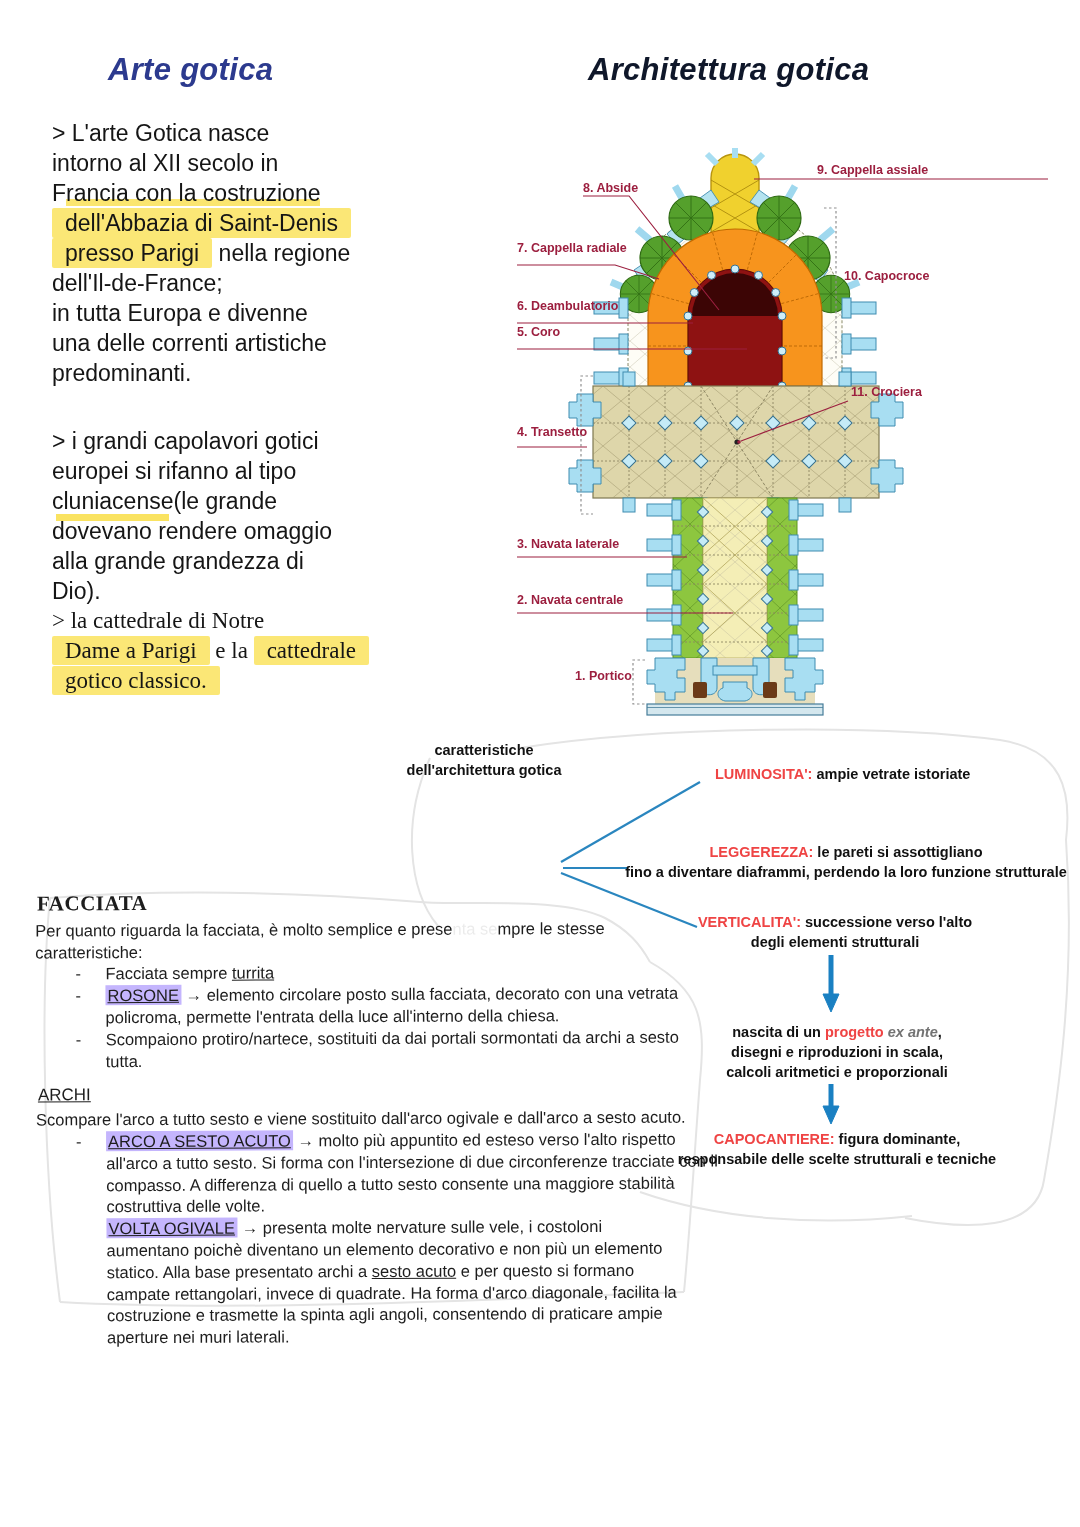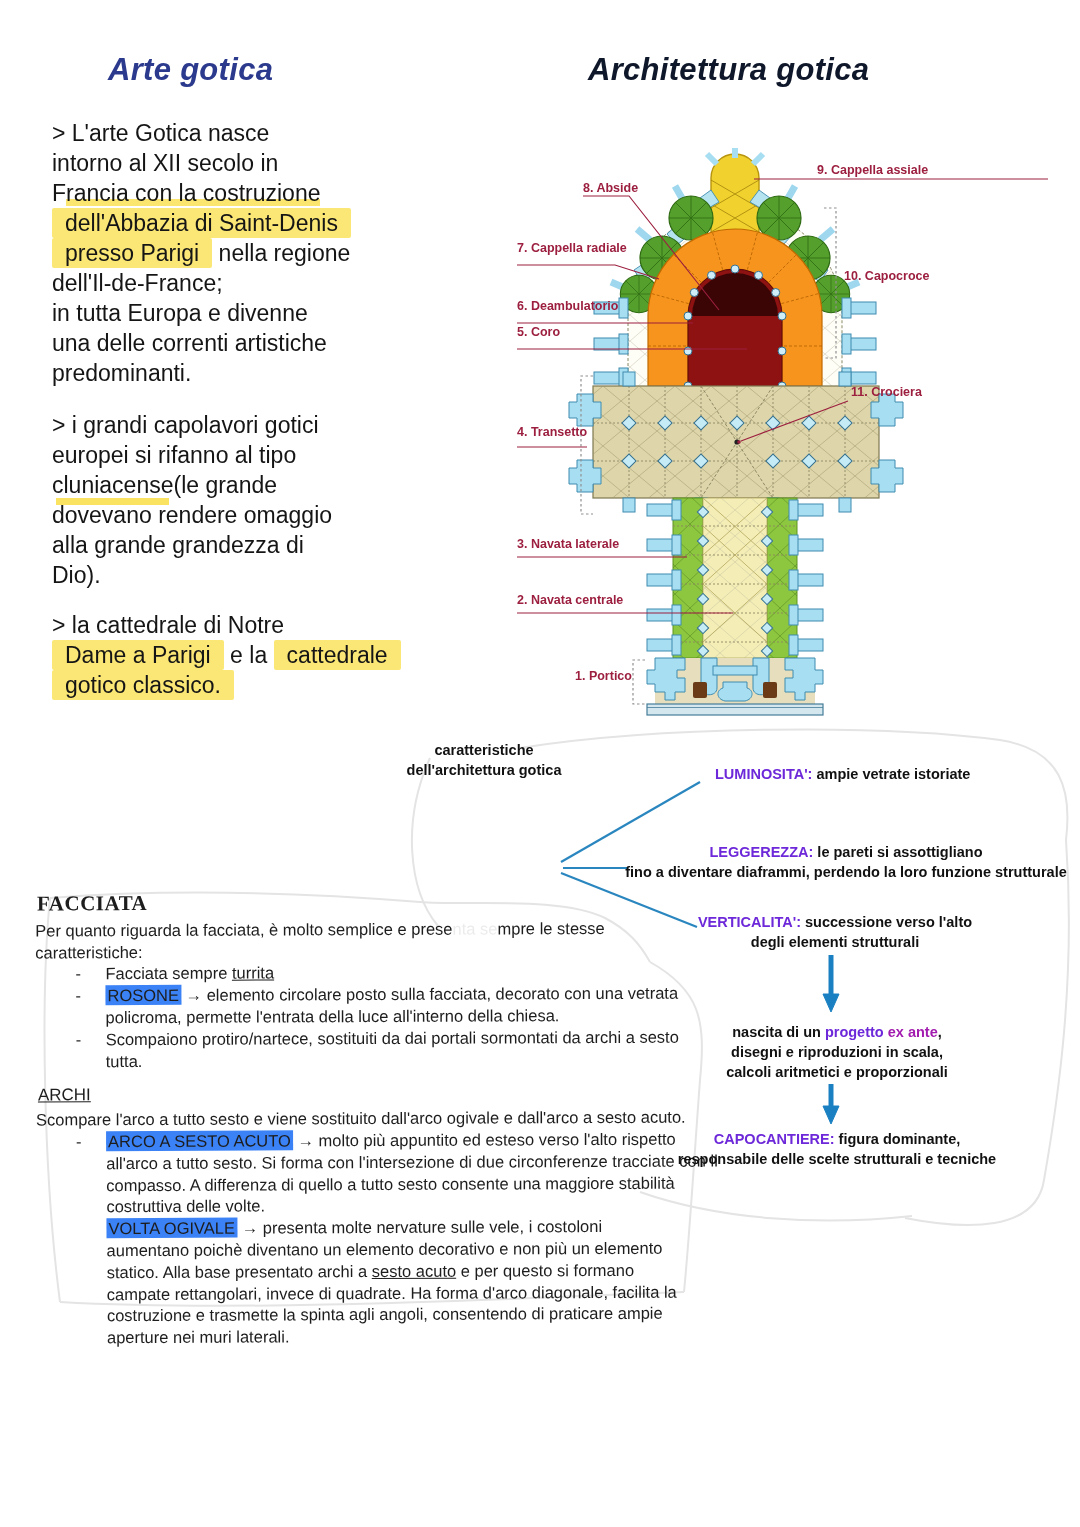--- a/index.html
+++ b/index.html
@@ -6,42 +6,42 @@
   body{width:1080px;height:1527px;position:relative;background:#ffffff;
        font-family:"Liberation Sans",sans-serif;color:#1a1a1a;overflow:hidden;}
   .abs{position:absolute;}
   
   .title{font-size:31px;font-weight:700;font-style:italic;letter-spacing:.3px;white-space:nowrap;}
   #title-art{left:108px;top:52px;color:#2c3a8e;}
   #title-arch{left:588px;top:52px;color:#0f172a;text-align:center;}
   
   #intro{left:52px;top:118px;width:400px;font-size:23px;line-height:30px;color:#151515;z-index:2;}
   #intro .ln{white-space:nowrap;}
-  .pgap1{margin-top:22px;} .pgap2{margin-top:20px;}
+  .pgap1{margin-top:38px;} .pgap2{font-family:Liberation Serif, serif;}
   .hl{background:rgba(250,224,80,.78);padding:2px 13px;border-radius:2px;}
   .hlu{background:linear-gradient(to top,rgba(250,224,80,.82) 26%,transparent 26%);}
   .hlund{box-shadow:0 11px 0 -4px rgba(250,224,80,.9);}
   
   .ln{position:relative;}
   
   #concept{left:395px;top:740px;width:685px;height:480px;z-index:3;font-size:14.5px;
            font-weight:700;line-height:20px;color:#111;}
   #concept .node{position:absolute;text-align:center;}
   #concept .ln{white-space:nowrap;margin-left:8px;}
-  .cb{color:#6d28d9;} .cbi{color:#a21caf;}
+  .cb{color:#ef4444;} .cbi{color:#737373;font-style:italic;}
   
   #notes{left:36px;top:892px;width:680px;z-index:2;font-size:16.5px;line-height:21.8px;
          color:#1d1d1d;transform:rotate(-.25deg);}
   #notes .ln{white-space:nowrap;}
   #notes-h1{font-family:"Liberation Serif",serif;font-size:21px;font-weight:700;
             letter-spacing:.5px;margin:0 0 5px 2px;}
   #notes-h2{font-size:17px;font-weight:400;text-decoration:underline;margin:12px 0 3px 2px;}
   .bullet{padding-left:70px;} .cont{padding-left:70px;}
   .dash{position:absolute;left:40px;}
-  .hlg{background:#3b82f6;padding:1px 2px;}
+  .hlg{background:#c4b5fd;padding:1px 2px;text-decoration:underline;}
   .und{text-decoration:underline;}
   .arr{font-weight:700;}
   .dim{color:rgba(60,60,60,.10);}
   
   #diagram{left:495px;top:146px;z-index:1;}
   .dlabel{font:700 12.5px "Liberation Sans",sans-serif;fill:#9c1f3f;}
   .leader{stroke:#9c1f3f;stroke-width:1.1;fill:none;}
   .bracket{stroke:#8f8f8f;stroke-width:1.2;fill:none;stroke-dasharray:2.5 2.5;}
   
   #torn{left:0;top:0;z-index:0;pointer-events:none;}

